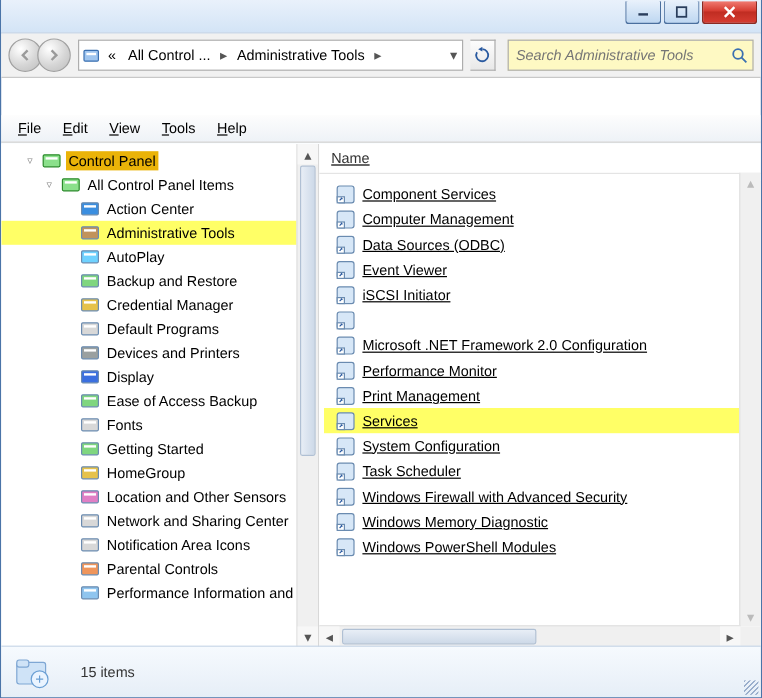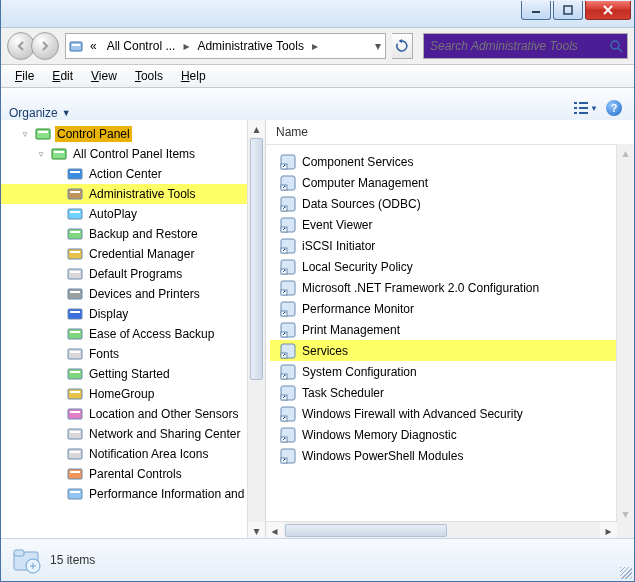--- a/index.html
+++ b/index.html
@@ -15,25 +15,25 @@
 .navbar{height:36px;background:#f1f1f1;display:flex;align-items:center;padding:0 6px;gap:6px;border-bottom:1px solid #c8c8c8;}
 .nav-circles{display:flex;gap:0;}
 .nav-circle{width:26px;height:26px;border-radius:50%;background:radial-gradient(circle at 35% 30%,#fff,#d6d6d6 55%,#bcbcbc);border:1px solid #a0a0a0;display:flex;align-items:center;justify-content:center;color:#9a9a9a;}
 .nav-circle+.nav-circle{margin-left:-4px;}
 .addr{flex:1;height:24px;border:1px solid #adadad;background:#fff;display:flex;align-items:center;gap:2px;padding:0 2px;color:#000;}
 .addr .crumb{padding:0 4px;white-space:nowrap;}
 .addr .sep{color:#555;padding:0 2px;}
 .addr .ic{width:16px;height:16px;display:flex;align-items:center;justify-content:center;color:#4a74a8;}
 .addr .tail{flex:1;}
 .addr-btn{width:20px;height:24px;border:1px solid #adadad;border-left:none;background:linear-gradient(#fdfdfd,#e8e8e8);display:flex;align-items:center;justify-content:center;color:#2a5aa0;}
-.search{width:195px;height:24px;border:1px solid #adadad;margin-left:4px;background:#4c1d95;display:flex;align-items:center;padding:0 4px;color:#888;}
+.search{width:195px;height:24px;border:1px solid #adadad;margin-left:4px;background:#fef9c3;display:flex;align-items:center;padding:0 4px;color:#888;}
 .search input{flex:1;border:none;outline:none;font:inherit;font-style:italic;color:#888;background:transparent;}
 .search .ic{color:#3a6fb0;}
 
-.menubar{height:22px;background:linear-gradient(#fdfdfd,#eef2f7);border-bottom:1px solid #c8c8c8;display:flex;align-items:center;padding:0 6px;gap:2px;}
+.menubar{height:22px;background:linear-gradient(#fdfdfd,#eef2f7);border-bottom:1px solid #c8c8c8;display:flex;align-items:center;padding:0 6px;gap:2px;margin-top:31px;}
 .menubar .mi{padding:2px 8px;}
 .menubar .mi u{text-decoration:underline;}
 
 .toolbar{height:32px;background:linear-gradient(#fbfdff,#e8f0f9);border-bottom:1px solid #c8d6e8;display:flex;align-items:flex-end;padding:0 8px;color:#1a3e6e;}
 .toolbar .org{display:flex;align-items:center;gap:4px;}
 .toolbar .spacer{flex:1;}
 .toolbar .tbtn{width:24px;height:24px;display:flex;align-items:center;justify-content:center;color:#2a5aa0;margin-left:4px;}
 .help-ic{width:16px;height:16px;border-radius:50%;background:radial-gradient(circle at 35% 30%,#8fc5ff,#1e6ac4);color:#fff;font-weight:bold;font-size:11px;display:flex;align-items:center;justify-content:center;}
 
 .body{position:absolute;top:120px;bottom:42px;left:0;right:0;display:flex;}
@@ -44,35 +44,35 @@
 .tree-row .ic{width:16px;height:16px;display:flex;align-items:center;justify-content:center;}
 .tree-row .lbl{padding:1px 2px;}
 .d0{padding-left:18px;}
 .d1{padding-left:34px;}
 .d2{padding-left:50px;}
 .hl-row{background:#ffff66;}
 .sb-scroll{position:absolute;right:0;top:0;bottom:0;width:17px;background:#f0f0f0;border-left:1px solid #e0e0e0;}
 .sb-scroll .arr{height:17px;display:flex;align-items:center;justify-content:center;color:#555;background:#f7f7f7;}
 .sb-scroll .thumb{position:absolute;left:2px;right:2px;top:18px;height:240px;background:linear-gradient(90deg,#e8eef6,#cdd9e8);border:1px solid #b0c0d4;border-radius:2px;}
 
-.main{flex:1;position:relative;overflow:hidden;background:#fff;}
+.main{flex:1;position:relative;overflow:hidden;background:#fff;text-decoration:underline;}
 .colhead{height:24px;border-bottom:1px solid #e4e4e4;display:flex;align-items:center;padding-left:10px;color:#333;}
 .list{padding:6px 4px;}
 .list-row{height:21px;display:flex;align-items:center;gap:6px;padding-left:10px;}
 .list-row .ic{width:16px;height:16px;display:flex;align-items:center;justify-content:center;}
 .list-row.hl{background:#ffff66;}
 .main-hscroll{position:absolute;left:0;right:17px;bottom:0;height:17px;background:#f0f0f0;border-top:1px solid #e0e0e0;display:flex;}
 .main-hscroll .arr{width:17px;display:flex;align-items:center;justify-content:center;color:#555;background:#f7f7f7;}
 .main-hscroll .track{flex:1;position:relative;}
 .main-hscroll .thumb{position:absolute;top:2px;bottom:2px;left:2px;width:160px;background:linear-gradient(#e8eef6,#cdd9e8);border:1px solid #b0c0d4;border-radius:2px;}
 .main-vscroll{position:absolute;right:0;top:24px;bottom:17px;width:17px;background:#f0f0f0;border-left:1px solid #e0e0e0;}
 .main-vscroll .arr{height:17px;display:flex;align-items:center;justify-content:center;color:#bbb;}
 .corner{position:absolute;right:0;bottom:0;width:17px;height:17px;background:#f0f0f0;}
 
-.statusbar{position:absolute;left:0;right:0;bottom:0;height:42px;background:linear-gradient(#f6fafe,#e6eef7);border-top:1px solid #c8d6e8;display:flex;align-items:center;padding:0 10px;gap:7px;font-size:12px;color:#333;}
+.statusbar{position:absolute;left:0;right:0;bottom:0;height:42px;background:linear-gradient(#f6fafe,#e6eef7);border-top:1px solid #c8d6e8;display:flex;align-items:center;padding:0 10px;gap:24px;font-size:12px;color:#333;}
 .statusbar .big-ic{width:32px;height:32px;display:flex;align-items:center;justify-content:center;}
 
 .grip{position:absolute;right:2px;bottom:2px;width:12px;height:12px;background:repeating-linear-gradient(135deg,#9aaecc 0 1px,transparent 1px 3px);}
 
 
 svg{display:block;}
 </style>
 </head>
 <body>
 
@@ -431,21 +431,20 @@
             <span>iSCSI Initiator</span>
           </div>
           <div class="list-row">
             <span class="ic">
               <svg width="16" height="16">
                 <rect x="1" y="1" width="14" height="14" rx="2" fill="#d7e7f7" stroke="#6a8bb0"></rect>
                 <rect x="1" y="10" width="6" height="5" fill="#fff" stroke="#6a8bb0"></rect>
                 <path d="M3 13 L5 11 M5 11 h-1 M5 11 v1" stroke="#2a5aa0" stroke-width="1"></path>
               </svg>
             </span>
-            <span>Local Security Policy</span>
           </div>
           <div class="list-row">
             <span class="ic">
               <svg width="16" height="16">
                 <rect x="1" y="1" width="14" height="14" rx="2" fill="#d7e7f7" stroke="#6a8bb0"></rect>
                 <rect x="1" y="10" width="6" height="5" fill="#fff" stroke="#6a8bb0"></rect>
                 <path d="M3 13 L5 11 M5 11 h-1 M5 11 v1" stroke="#2a5aa0" stroke-width="1"></path>
               </svg>
             </span>
             <span>Microsoft .NET Framework 2.0 Configuration</span>

